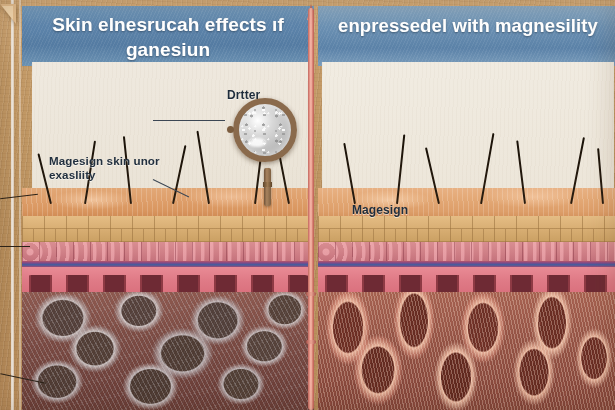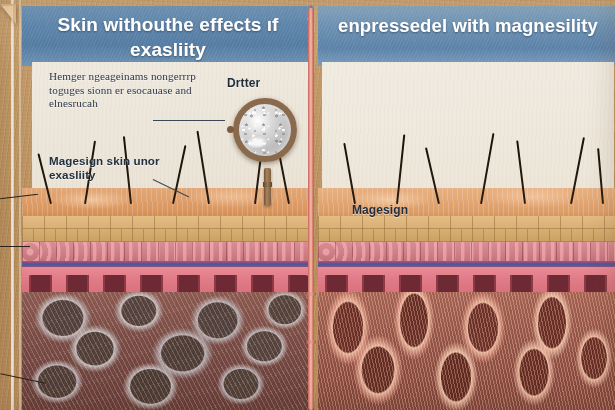--- a/index.html
+++ b/index.html
@@ -85,21 +85,21 @@
   .callout.bold {
     font-family:"Liberation Sans", sans-serif;
     font-weight:bold; font-size:11.6px; line-height:14px; color:#22303f;
   }
   .callout.label {
     font-family:"Liberation Sans", sans-serif;
     font-weight:bold; font-size:12px; line-height:14px; color:#1f2d3c;
   }
   #txt-left-para   { left:27px;  top:64px;  width:150px; }
   #txt-left-bold   { left:27px;  top:148px; width:150px; }
-  #txt-left-lens   { left:205px; top:70px; }
+  #txt-left-lens   { left:205px; top:82px; }
   #txt-right-para  { left:34px;  top:60px;  width:150px; }
   #txt-right-bold  { left:34px;  top:161px;margin-top:36px; }
   #txt-right-lens  { left:176px; top:62px; width:110px; text-align:center; }
 
   
   .leader { position:absolute; background:#3c4754; z-index:5; height:1px; }
   #lead-1 { left:131px; top:114px; width:72px; }
   #lead-2 { left:131px; top:173px; width:40px; transform:rotate(26deg); transform-origin:left center; }
 
   
@@ -331,26 +331,25 @@
 
   <div class="kraft">
     <div class="kraft-grain"></div>
   </div>
   <div class="edge-rule"></div>
   <div class="edge-rule2"></div>
 
   <div class="panel" id="panel-left">
 
     <div class="header-band">
-      <div class="header-title">Skin withouthe effects ıf exasliity</div>
+      <div class="header-title">Skin elnesrucah effects ıf ganesiun</div>
     </div>
 
     <div class="paper"></div>
 
-    <div class="callout" id="txt-left-para">Hemger ngeageinams nongerrrp toguges sionn er esocauase and elnesrucah</div>
 
     <div class="callout bold" id="txt-left-bold">Magesign skin unor exasliity</div>
 
     <div class="callout label" id="txt-left-lens">Drtter</div>
 
     <div class="leader" id="lead-1"></div>
     <div class="leader" id="lead-2"></div>
 
     <div class="magnifier" id="mag-left">
       <div class="arc a1"></div>

